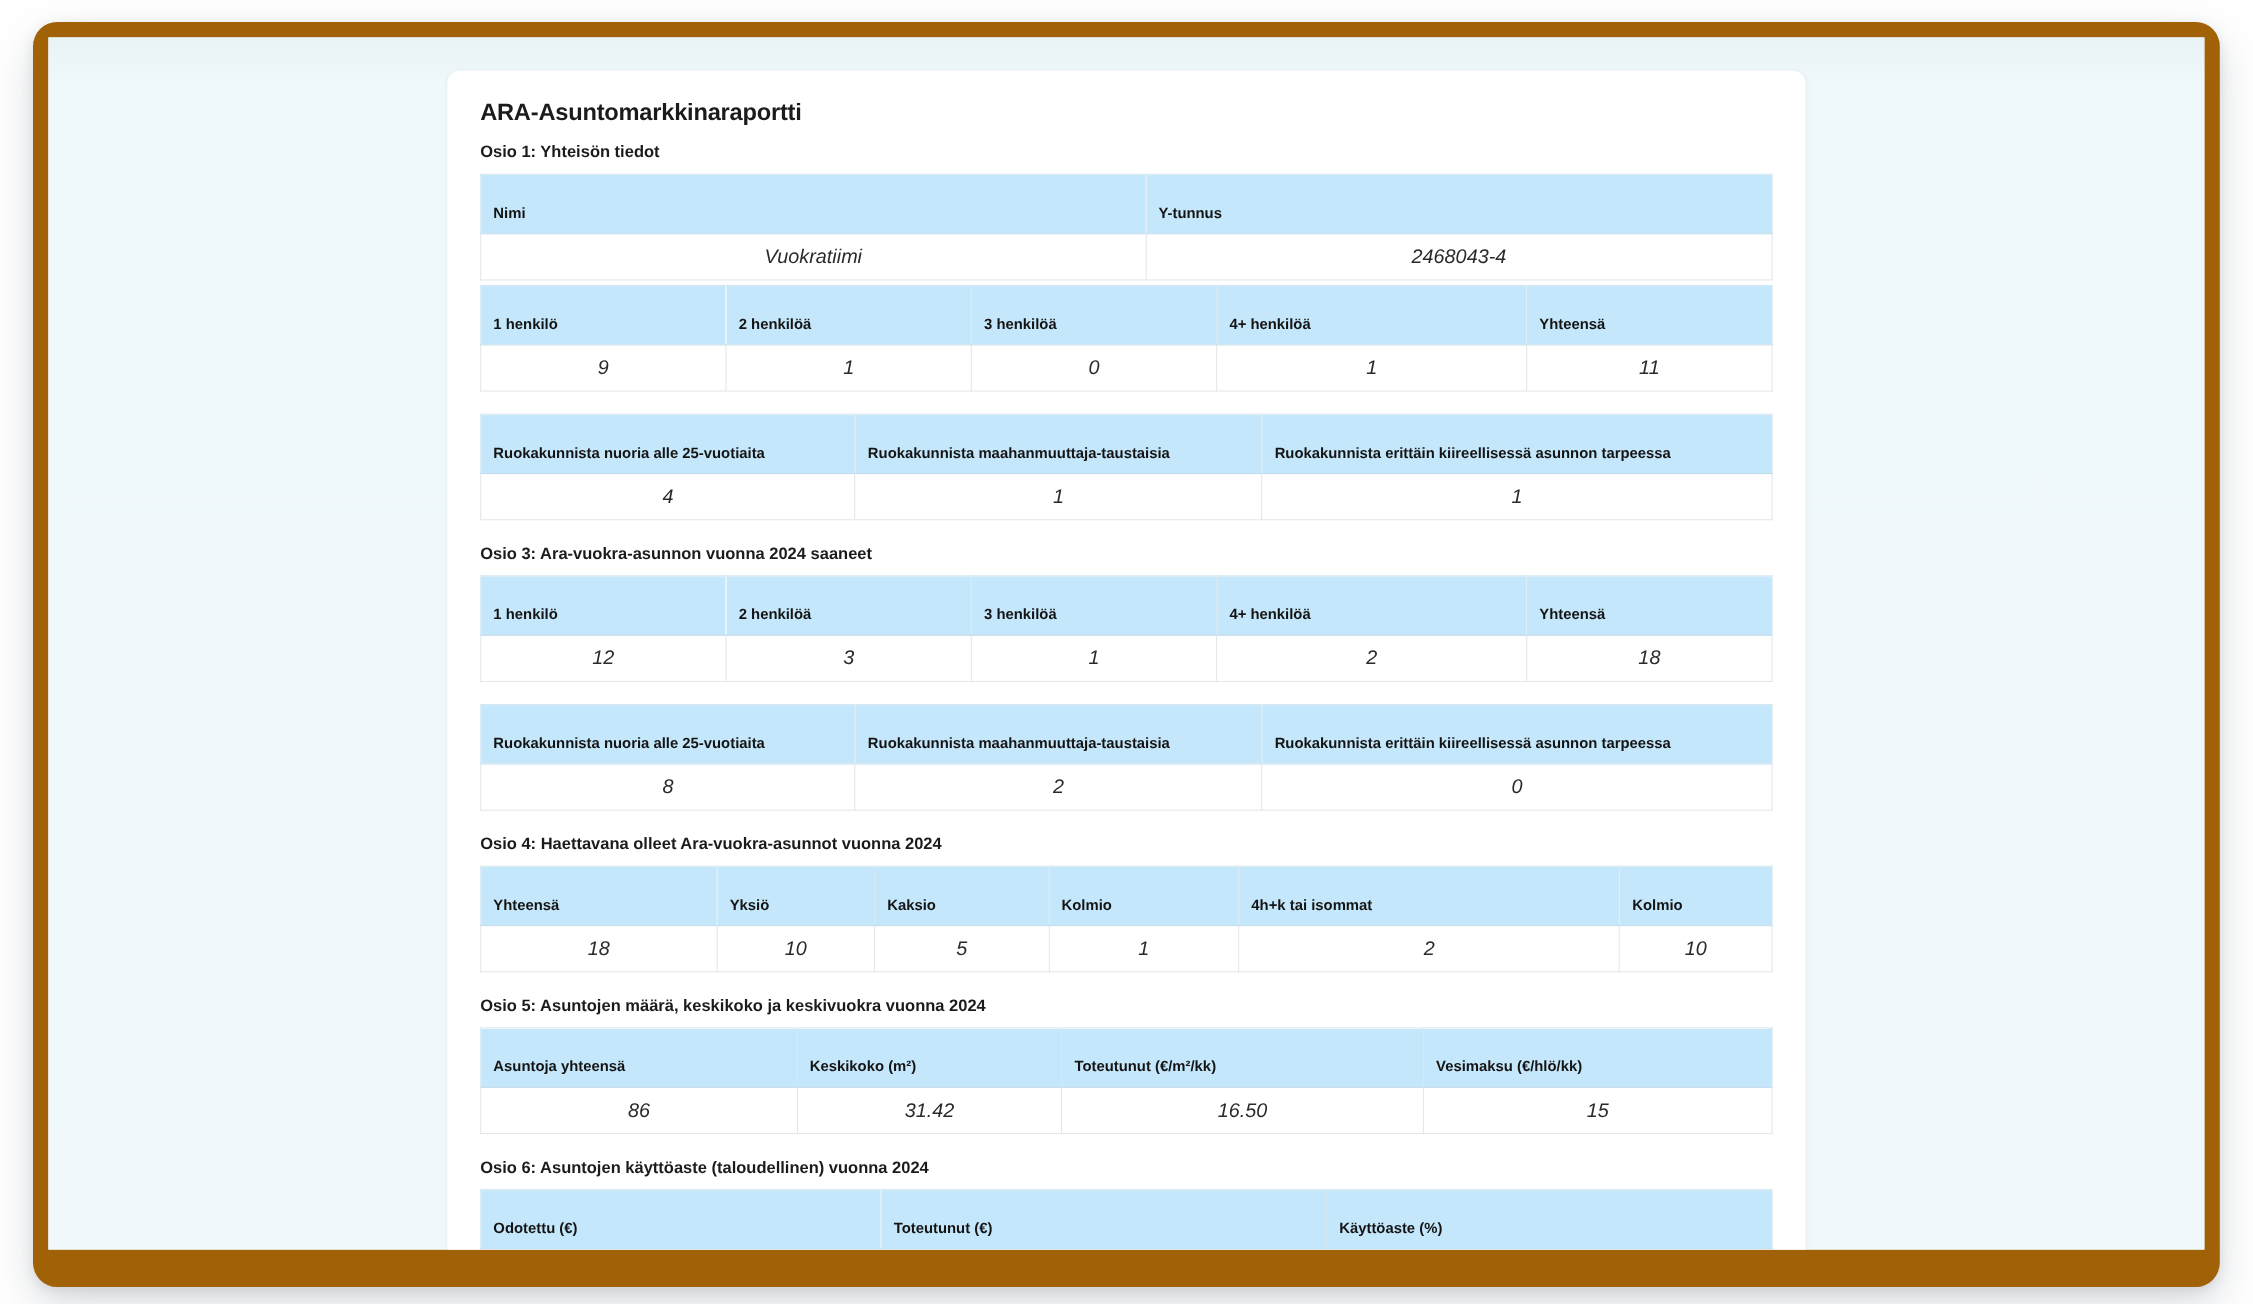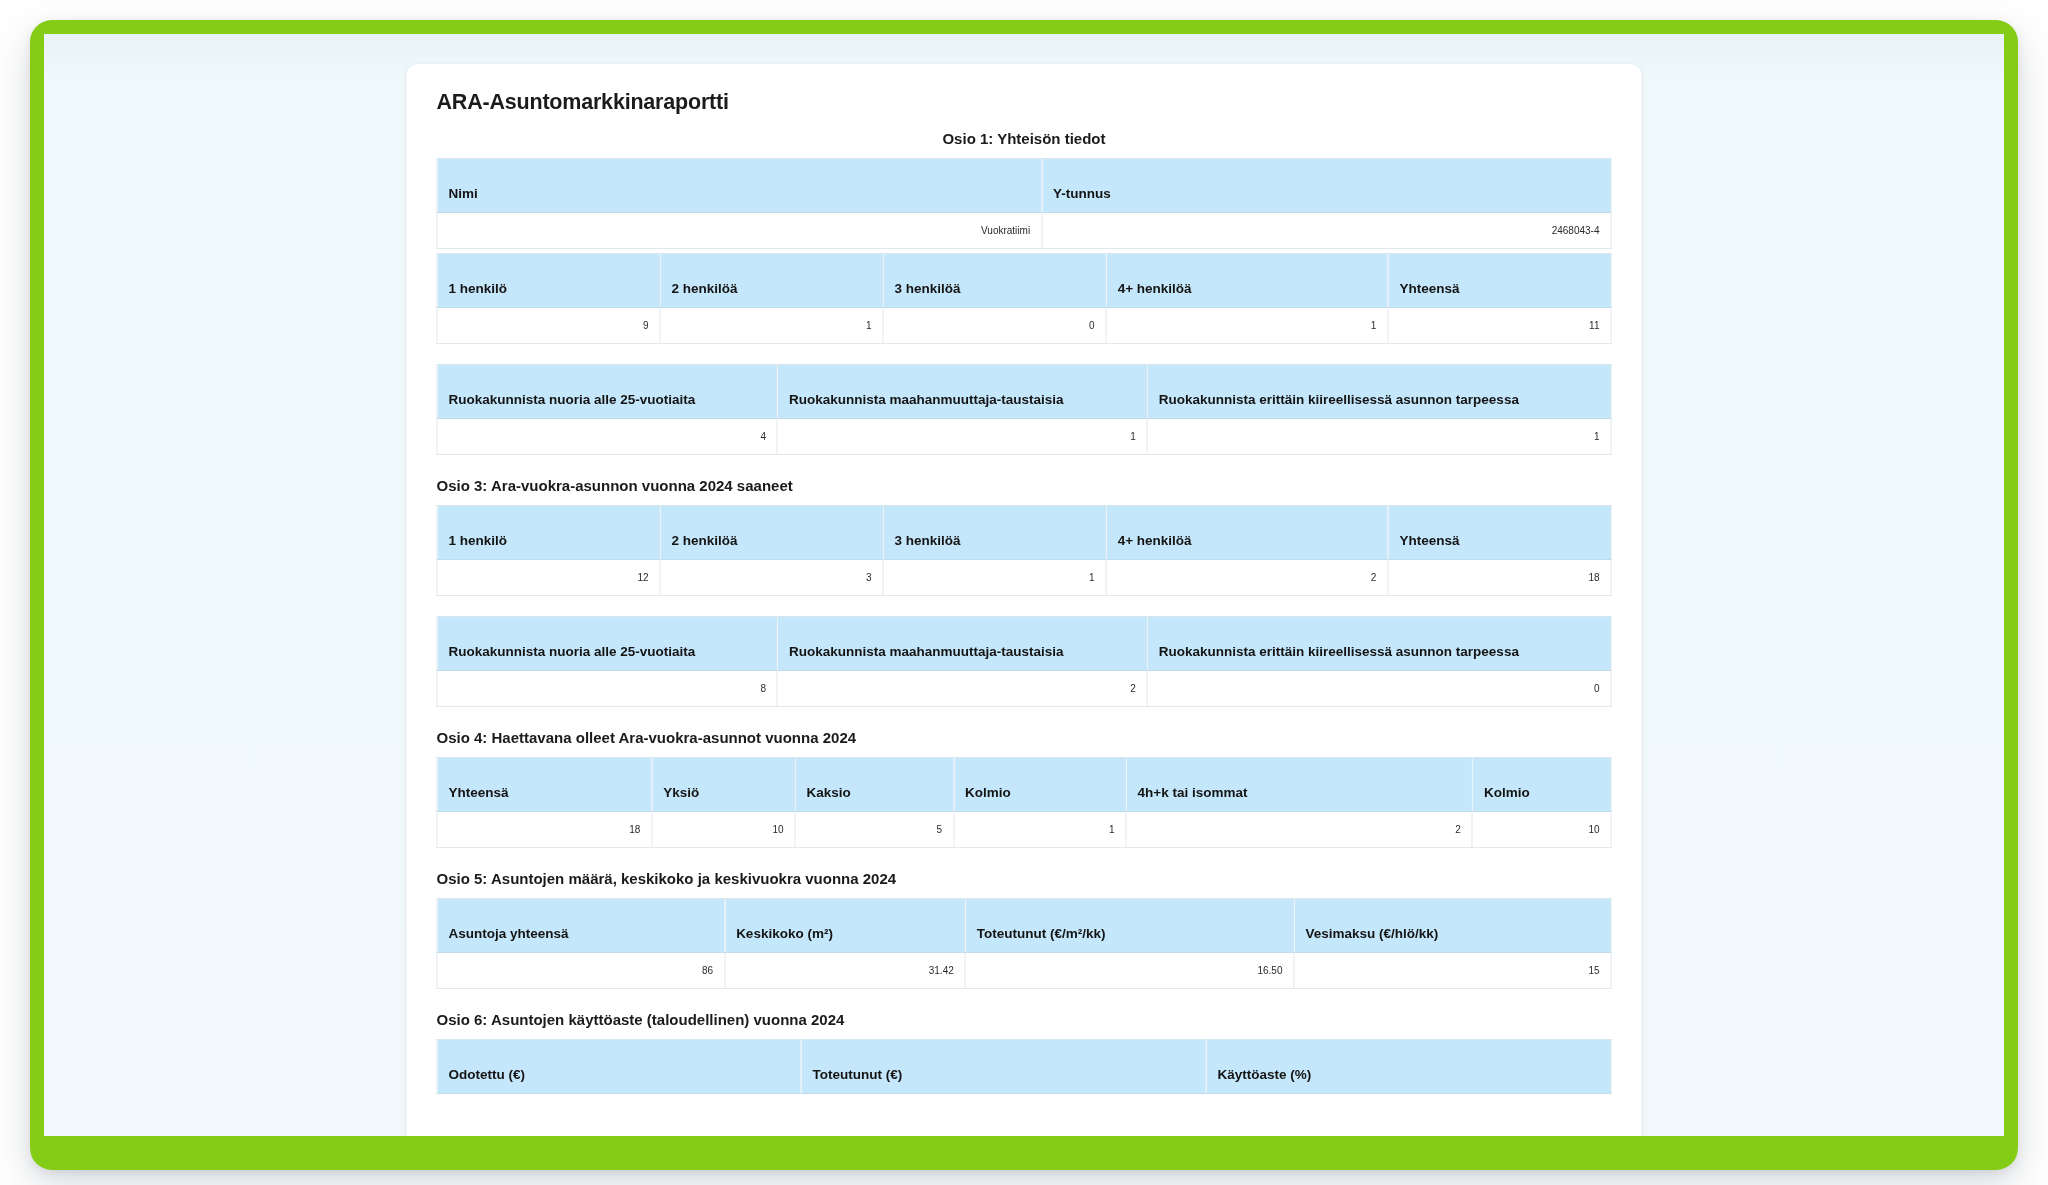--- a/index.html
+++ b/index.html
@@ -12,21 +12,21 @@
     font-family: "Liberation Sans", sans-serif;
   }
 
   
   .device-frame {
     position: absolute;
     left: 30px;
     top: 20px;
     width: 1988px;
     height: 1150px;
-    background: #84cc16;
+    background: #a16207;
     border-radius: 22px;
     box-shadow: 0 16px 40px rgba(120,130,140,0.28),
                 0 3px 10px rgba(120,130,140,0.18);
     overflow: hidden;
   }
 
   
   .viewport {
     position: absolute;
     left: 14px;
@@ -60,21 +60,21 @@
     margin-bottom: 15px;
   }
 
   .section-heading {
     font-size: 15px;
     font-weight: bold;
     color: #1b1b1b;
     margin-top: 22px;
     margin-bottom: 11px;
   }
-  .section-heading.first { margin-top: 0; text-align: center; }
+  .section-heading.first { margin-top: 0; }
 
   
   table.data-table {
     width: 100%;
     border-collapse: collapse;
     table-layout: fixed;
     margin-bottom: 4px;
   }
   table.data-table th {
     background: #c5e7fb;
@@ -87,30 +87,31 @@
     height: 54px;
     border: 1px solid #d8e7ef;
     border-bottom: 1px solid #c2dceb;
     overflow: hidden;
     white-space: nowrap;
     text-overflow: ellipsis;
   }
   table.data-table td {
     background: #ffffff;
     color: #2a2a2a;
-    font-size: 10px;
+    font-size: 18px;
     font-weight: normal;
-    text-align: right;
+    text-align: center;
     vertical-align: middle;
     padding: 10px 11px;
     height: 36px;
     border: 1px solid #e3e8ec;
     overflow: hidden;
     white-space: nowrap;
     text-overflow: ellipsis;
+    font-style: italic;
   }
 
   .table-gap { height: 16px; }
 </style>
 </head>
 <body>
 
 <div class="device-frame">
   <div class="viewport">
     <div class="report-card">

